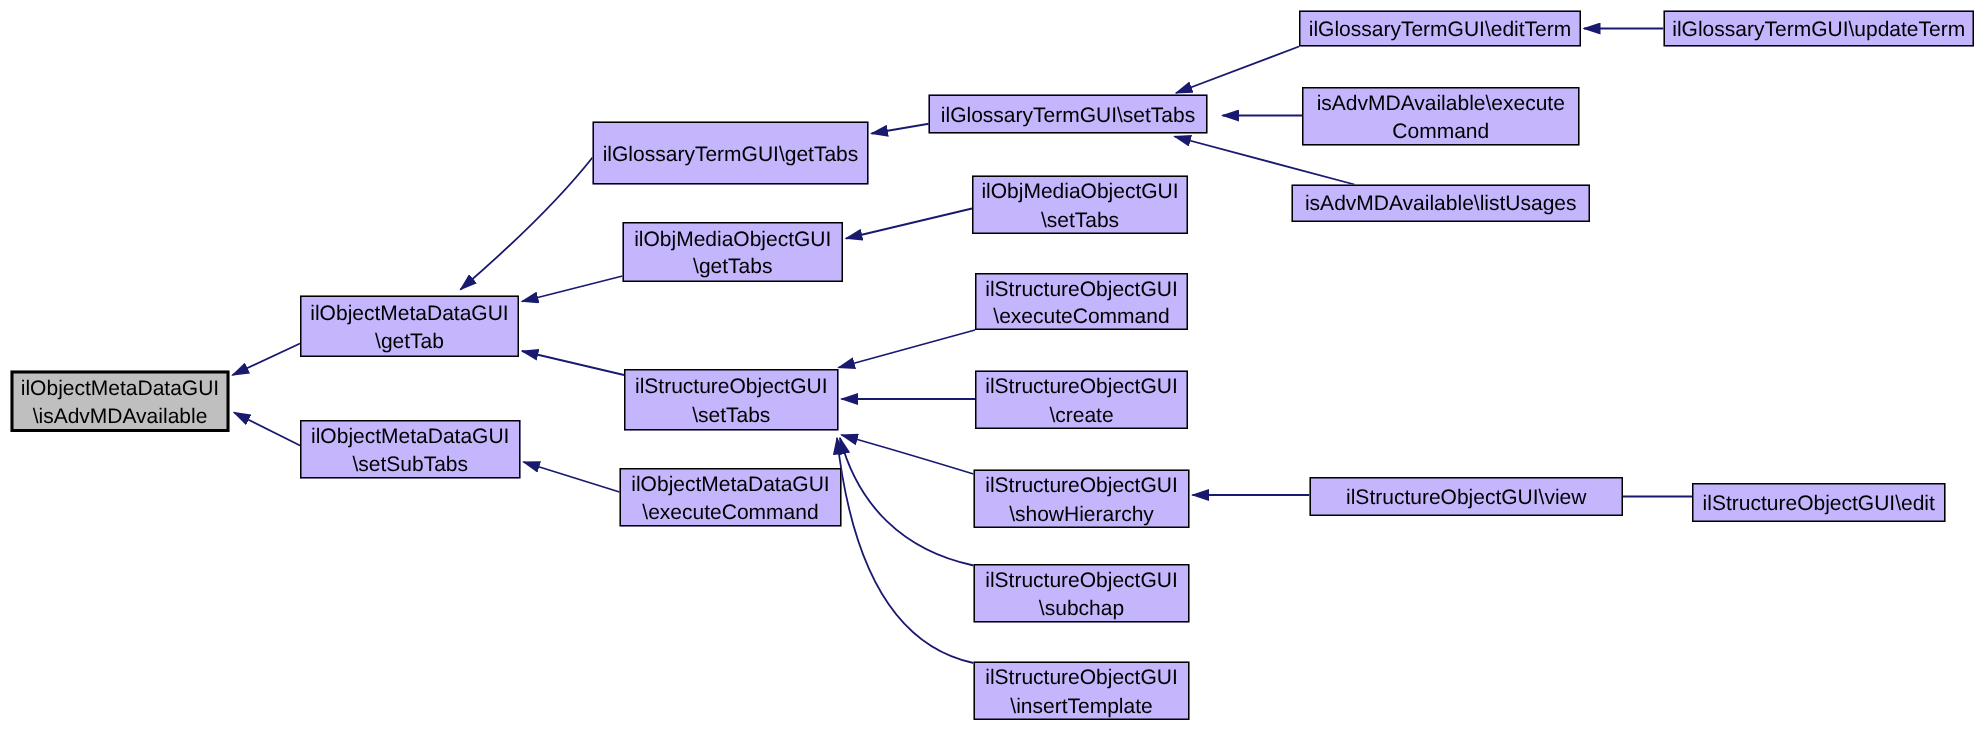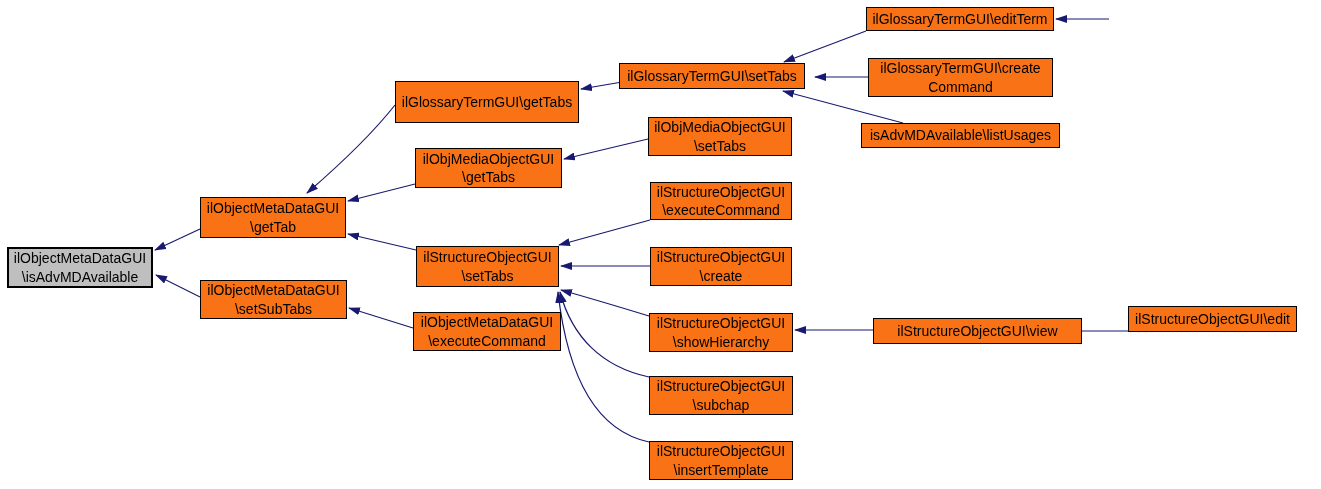--- a/index.html
+++ b/index.html
@@ -26,21 +26,21 @@
   }
   .edge {
     fill: none;
     stroke: #191970;
     stroke-width: 1.2;
   }
   .node {
     position: absolute;
     box-sizing: border-box;
     border: 1px solid #000000;
-    background: #f97316;
+    background: #c4b5fd;
     display: flex;
     align-items: center;
     justify-content: center;
     text-align: center;
     white-space: pre-line;
     line-height: 1.3;
     padding: 0 2px;
     cursor: pointer;
   }
   .node.hl {
@@ -100,19 +100,20 @@
 \executeCommand</div>
   <div class="node" style="left:650px; top:247px; width:142px; height:39px">ilStructureObjectGUI
 \create</div>
   <div class="node" style="left:649px; top:313px; width:144px; height:39px">ilStructureObjectGUI
 \showHierarchy</div>
   <div class="node" style="left:649px; top:376px; width:144px; height:39px">ilStructureObjectGUI
 \subchap</div>
   <div class="node" style="left:649px; top:441px; width:144px; height:39px">ilStructureObjectGUI
 \insertTemplate</div>
   <div class="node" style="left:866px; top:7px;   width:188px; height:24px">ilGlossaryTermGUI\editTerm</div>
-  <div class="node" style="left:868px; top:58px;  width:185px; height:39px">ilGlossaryTermGUI\create
+  <div class="node" style="left:868px; top:58px;  width:185px; height:39px">isAdvMDAvailable\execute
 Command</div>
   <div class="node" style="left:861px; top:123px; width:199px; height:25px">isAdvMDAvailable\listUsages</div>
   <div class="node" style="left:873px; top:318px; width:209px; height:26px">ilStructureObjectGUI\view</div>
-  <div class="node" style="left:1128px; top:306px; width:169px; height:26px">ilStructureObjectGUI\edit</div>
+  <div class="node" style="left:1128px; top:322px; width:169px; height:26px">ilStructureObjectGUI\edit</div>
+  <div class="node" style="left:1109px; top:7px; width:207px; height:24px">ilGlossaryTermGUI\updateTerm</div>
 
 </div>
 
 </body></html>

